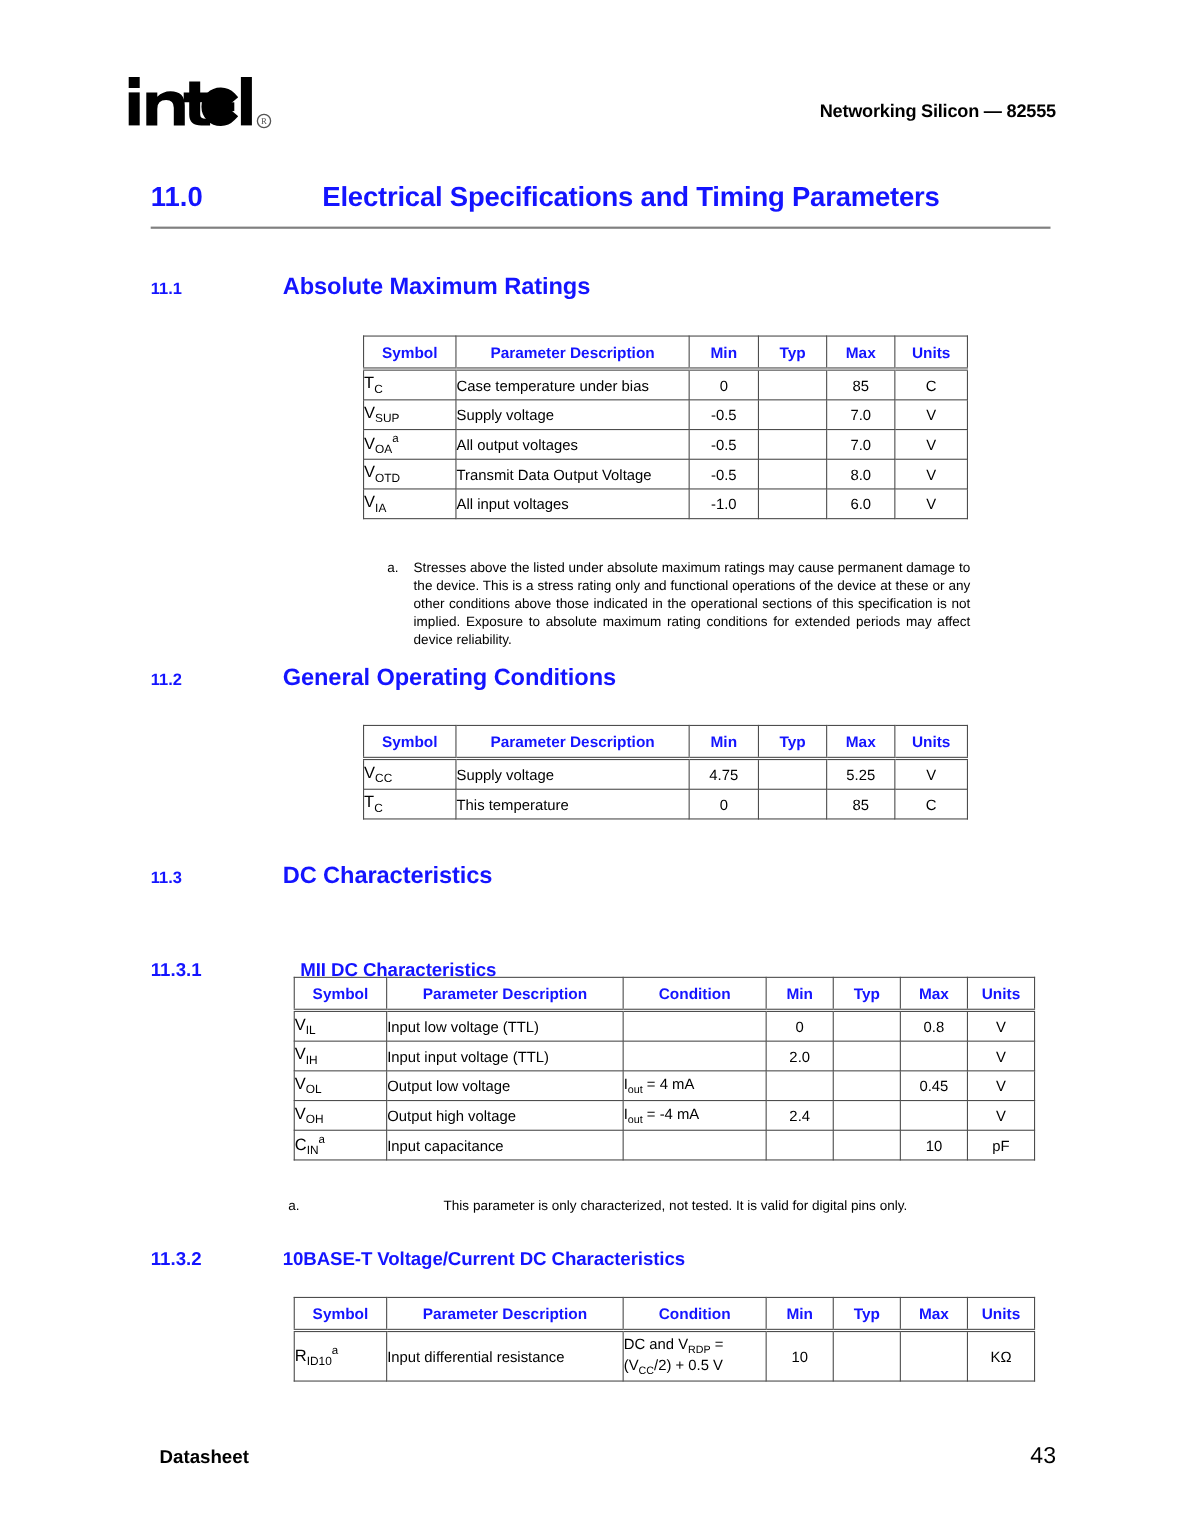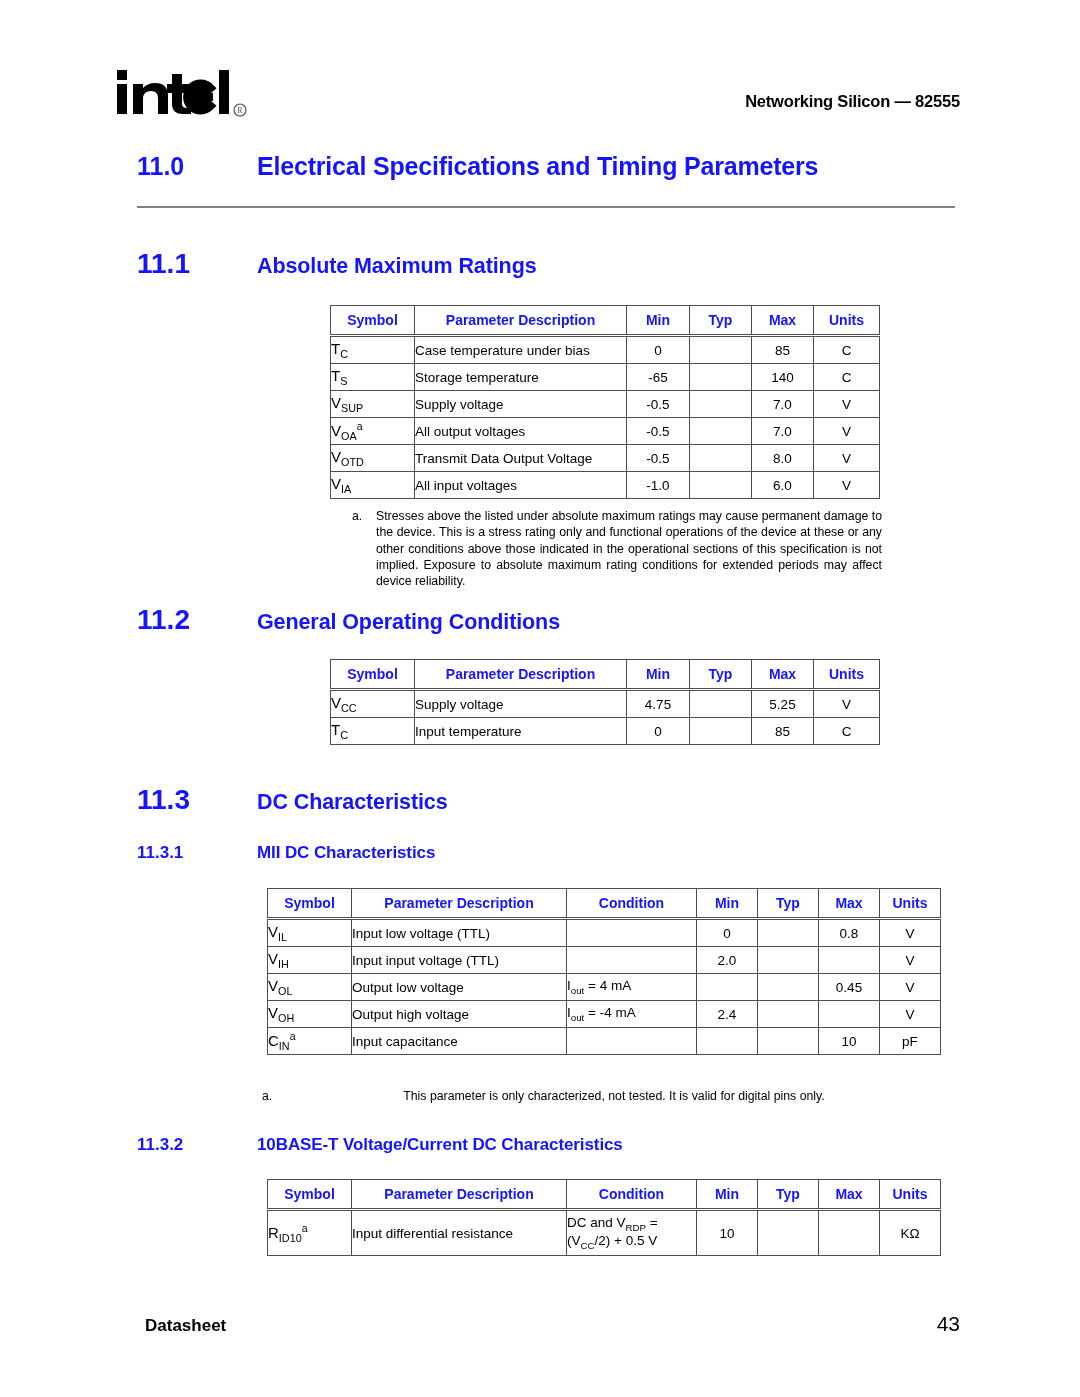--- a/index.html
+++ b/index.html
@@ -77,21 +77,21 @@
   }
 
   .h2-row {
     position: absolute;
     left: 137px;
     display: flex;
     align-items: baseline;
   }
   .h2-num {
     color: #1414ff;
-    font-size: 28px;
+    font-size: 15px;
     font-weight: bold;
     width: 120px;
     flex: 0 0 120px;
   }
   .h2-text {
     color: #1414ff;
     font-size: 21.5px;
     font-weight: bold;
     letter-spacing: -0.1px;
   }
@@ -215,21 +215,21 @@
 
         <rect x="106" y="8" width="10" height="44" fill="#000"></rect>
 
         <circle cx="127" cy="48" r="6" fill="none" stroke="#555" stroke-width="1.2"></circle>
         <text x="127" y="51" font-family="Liberation Serif, serif" font-size="8" fill="#555" text-anchor="middle">R</text>
       </svg>
     </div>
     <div class="header-right">Networking Silicon — 82555</div>
   </div>
 
-  <div class="h1-row" style="top:152px;">
+  <div class="h1-row" style="top:165px;gap:36px;">
     <span class="h1-num">11.0</span>
     <span class="h1-text">Electrical Specifications and Timing Parameters</span>
   </div>
   <div class="h1-rule" style="top:206px;"></div>
 
   <div class="h2-row" style="top:248px;">
     <span class="h2-num">11.1</span>
     <span class="h2-text">Absolute Maximum Ratings</span>
   </div>
 
@@ -255,28 +255,20 @@
     <tbody>
         <tr>
           <td class="c-sym">T<sub>C</sub></td>
           <td class="c-desc">Case temperature under bias</td>
           <td class="c-num">0</td>
           <td class="c-num"></td>
           <td class="c-num">85</td>
           <td class="c-units">C</td>
         </tr>
         <tr>
-          <td class="c-sym">T<sub>S</sub></td>
-          <td class="c-desc">Storage temperature</td>
-          <td class="c-num">-65</td>
-          <td class="c-num"></td>
-          <td class="c-num">140</td>
-          <td class="c-units">C</td>
-        </tr>
-        <tr>
           <td class="c-sym">V<sub>SUP</sub></td>
           <td class="c-desc">Supply voltage</td>
           <td class="c-num">-0.5</td>
           <td class="c-num"></td>
           <td class="c-num">7.0</td>
           <td class="c-units">V</td>
         </tr>
         <tr>
           <td class="c-sym">V<sub>OA</sub><sup>a</sup></td>
           <td class="c-desc">All output voltages</td>
@@ -337,35 +329,35 @@
         <tr>
           <td class="c-sym">V<sub>CC</sub></td>
           <td class="c-desc">Supply voltage</td>
           <td class="c-num">4.75</td>
           <td class="c-num"></td>
           <td class="c-num">5.25</td>
           <td class="c-units">V</td>
         </tr>
         <tr>
           <td class="c-sym">T<sub>C</sub></td>
-          <td class="c-desc">Input temperature</td>
+          <td class="c-desc">This temperature</td>
           <td class="c-num">0</td>
           <td class="c-num"></td>
           <td class="c-num">85</td>
           <td class="c-units">C</td>
         </tr>
       </tbody>
   </table>
 
   <div class="h2-row" style="top:784px;">
     <span class="h2-num">11.3</span>
     <span class="h2-text">DC Characteristics</span>
   </div>
 
-  <div class="h3-row" style="top:843px;">
+  <div class="h3-row" style="top:872px;gap:16px;">
     <span class="h3-num">11.3.1</span>
     <span class="h3-text">MII DC Characteristics</span>
   </div>
 
   <table class="spec" id="tbl-mii-dc" style="left:267px; top:888px; width:673px;">
     <colgroup>
       <col style="width:84px">
         <col style="width:215px">
         <col style="width:130px">
       <col style="width:61px">

